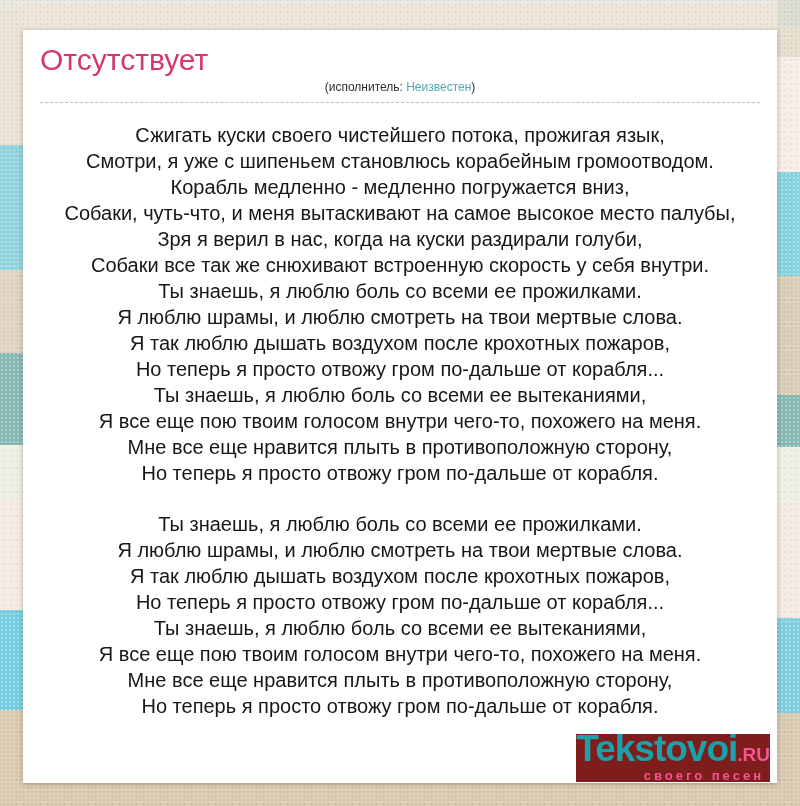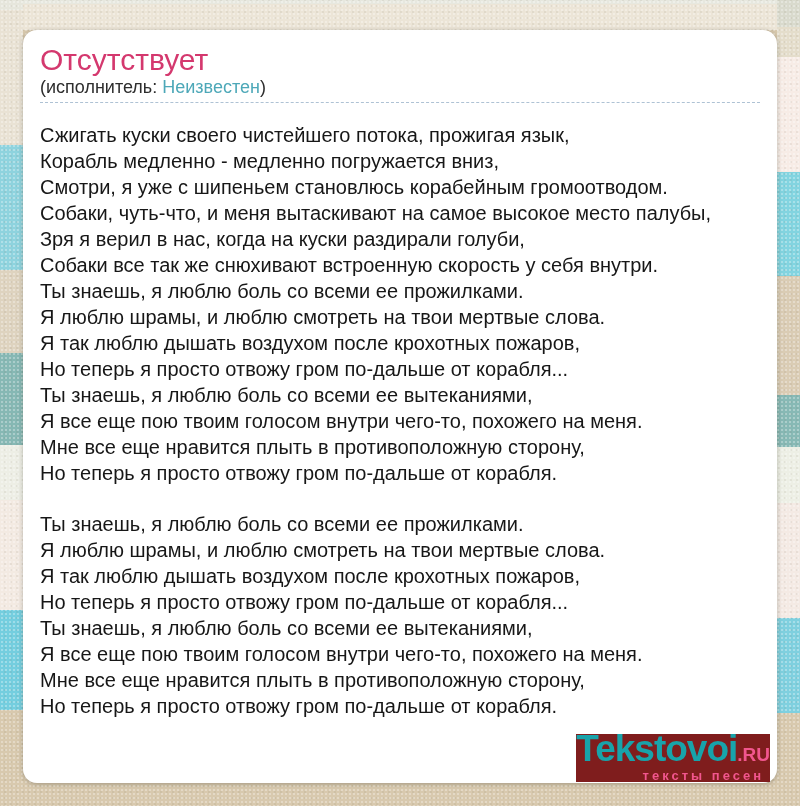--- a/index.html
+++ b/index.html
@@ -63,50 +63,52 @@
     background-size: 4px 4px, 6px 6px;
     background-position: 0 0, 2px 3px;
   }
   .card {
     position: absolute;
     left: 23px;
     top: 30px;
     width: 754px;
     height: 753px;
     background: #ffffff;
-    border-radius: 14px;
+    border-radius: 0;
     box-shadow: 0 1px 5px rgba(60,55,40,0.35);
     z-index: 3;
     box-sizing: border-box;
     padding: 10px 17px 0 17px;
   }
   .page-title {
     margin: 4px 0 0 0;
     font-size: 30px;
     line-height: 32px;
     font-weight: normal;
     color: #d4386e;
   }
   .page-subtitle {
-    font-size: 18px;
+    font-size: 12px;
     line-height: 22px;
     color: #2d2d2d;
     padding-bottom: 4px;
     border-bottom: 1px dashed #aec2d4;
+    text-align: center;
   }
   .artist-link {
     color: #4da8b8;
     text-decoration: none;
     cursor: pointer;
   }
   .lyrics {
     margin-top: 19px;
     font-size: 20px;
     line-height: 26px;
     color: #171717;
+    text-align: center;
   }
   .stanza.second {
     margin-top: 25px;
   }
   .lyric-line {
     white-space: nowrap;
   }
   .logo {
     position: absolute;
     right: 7px;
@@ -150,22 +152,22 @@
 
 <div class="card">
 
   <h1 class="page-title">Отсутствует</h1>
 
   <div class="page-subtitle"><span>(исполнитель: </span><a class="artist-link">Неизвестен</a><span>)</span></div>
 
   <div class="lyrics">
     <div class="stanza first">
         <div class="lyric-line">Сжигать куски своего чистейшего потока, прожигая язык,</div>
+        <div class="lyric-line">Смотри, я уже с шипеньем становлюсь корабейным громоотводом.</div>
         <div class="lyric-line">Корабль медленно - медленно погружается вниз,</div>
-        <div class="lyric-line">Смотри, я уже с шипеньем становлюсь корабейным громоотводом.</div>
         <div class="lyric-line">Собаки, чуть-что, и меня вытаскивают на самое высокое место палубы,</div>
         <div class="lyric-line">Зря я верил в нас, когда на куски раздирали голуби,</div>
         <div class="lyric-line">Собаки все так же снюхивают встроенную скорость у себя внутри.</div>
         <div class="lyric-line">Ты знаешь, я люблю боль со всеми ее прожилками.</div>
         <div class="lyric-line">Я люблю шрамы, и люблю смотреть на твои мертвые слова.</div>
         <div class="lyric-line">Я так люблю дышать воздухом после крохотных пожаров,</div>
         <div class="lyric-line">Но теперь я просто отвожу гром по-дальше от корабля...</div>
         <div class="lyric-line">Ты знаешь, я люблю боль со всеми ее вытеканиями,</div>
         <div class="lyric-line">Я все еще пою твоим голосом внутри чего-то, похожего на меня.</div>
         <div class="lyric-line">Мне все еще нравится плыть в противоположную сторону,</div>
@@ -178,16 +180,16 @@
         <div class="lyric-line">Но теперь я просто отвожу гром по-дальше от корабля...</div>
         <div class="lyric-line">Ты знаешь, я люблю боль со всеми ее вытеканиями,</div>
         <div class="lyric-line">Я все еще пою твоим голосом внутри чего-то, похожего на меня.</div>
         <div class="lyric-line">Мне все еще нравится плыть в противоположную сторону,</div>
         <div class="lyric-line">Но теперь я просто отвожу гром по-дальше от корабля.</div>
       </div>
   </div>
 
   <div class="logo">
     <div class="logo-row"><span class="logo-brand">Tekstovoi</span><span class="logo-tld">.RU</span></div>
-    <div class="logo-tagline">тексты песен</div>
+    <div class="logo-tagline">своего песен</div>
   </div>
 
 </div>
 
 </body></html>

